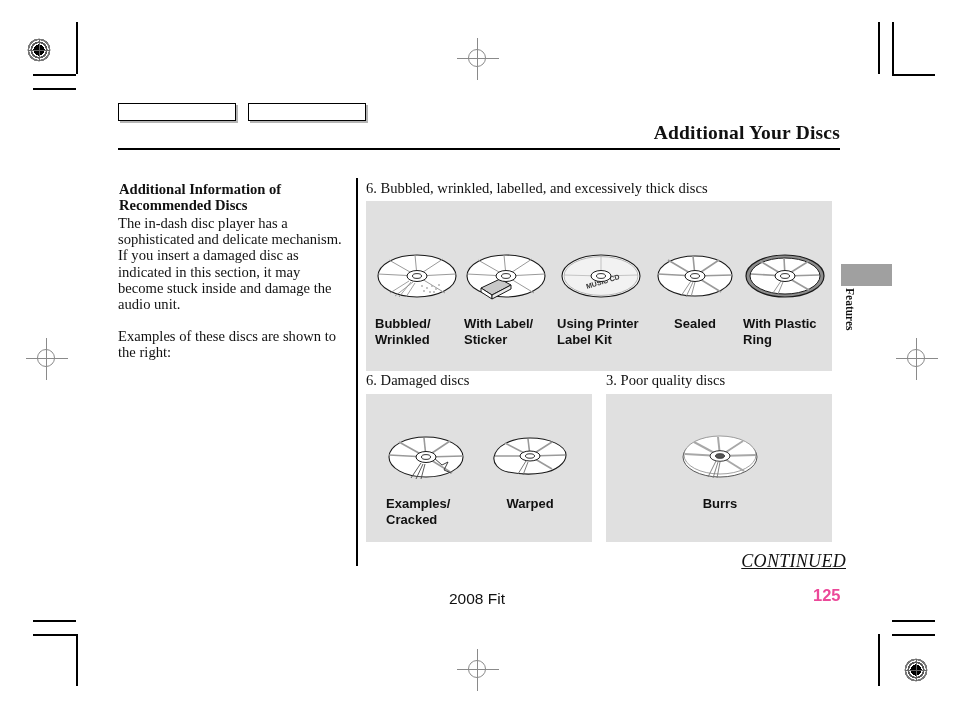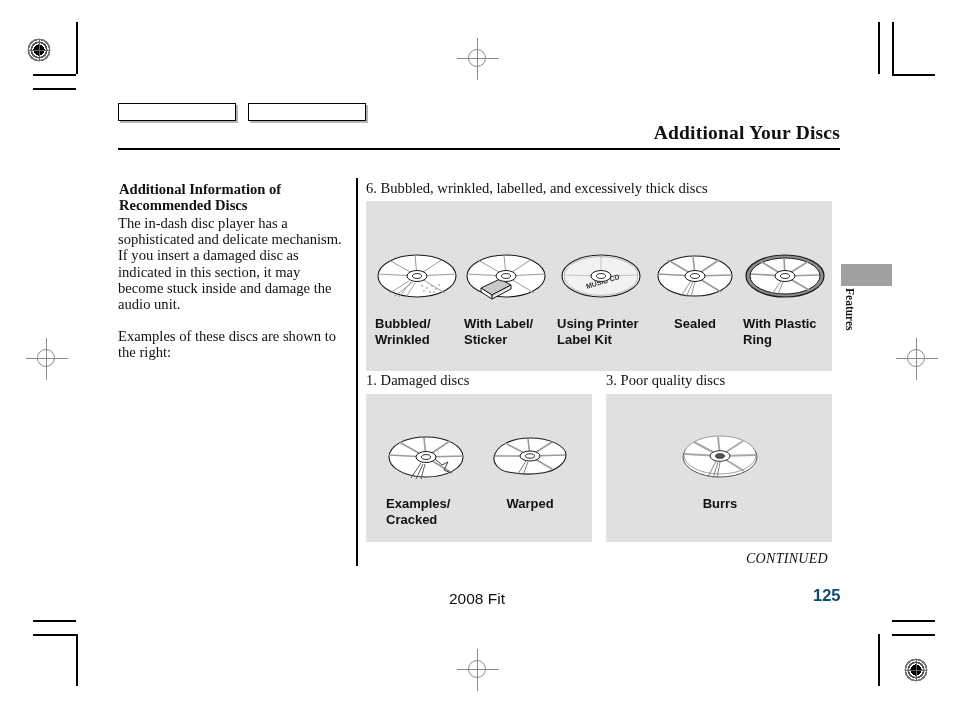--- a/index.html
+++ b/index.html
@@ -192,44 +192,45 @@
     transform-origin: left top;
     position: absolute;
     left: 15px;
     top: 0;
     white-space: nowrap;
   }
 
   
   .continued {
     position: absolute;
-    right: 126px;
+    right: 108px;
     top: 551px;
-    font-size: 14px;
+    font-size: 18px;
     font-style: italic;
     font-family: "Liberation Serif", serif;
     letter-spacing: 0.3px;
+    text-decoration: underline;
   }
   .footer-model {
     position: absolute;
     left: 449px;
     top: 590px;
     font-family: "Liberation Sans", sans-serif;
     font-size: 15.5px;
     color: #111111;
     white-space: nowrap;
   }
   .footer-page {
     position: absolute;
     left: 813px;
     top: 586px;
     font-family: "Liberation Sans", sans-serif;
     font-size: 16.5px;
     font-weight: bold;
-    color: #0c4a6e;
+    color: #ec4899;
   }
 </style>
 </head>
 <body>
 
 <div class="page">
 
   <div class="reg-target" style="left:26px; top:37px;"></div>
   <div class="crop-line" style="left:76px; top:22px; width:1.5px; height:52px;"></div>
   <div class="crop-line" style="left:33px; top:74px; width:43px; height:1.5px;"></div>
@@ -409,21 +410,21 @@
       </g>
       <ellipse cx="42" cy="28" rx="10" ry="5.5" fill="#ffffff" stroke="#1a1a1a" stroke-width="1"></ellipse>
       <ellipse cx="42" cy="28" rx="4.5" ry="2.4" fill="#ffffff" stroke="#1a1a1a" stroke-width="0.9"></ellipse>
     </svg>
     <div class="disc-label">
       <span>With Plastic</span><br>
       <span>Ring</span>
     </div>
   </div>
 
-  <div class="sec-head" style="left:366px; top:372px;">1. Damaged discs</div>
+  <div class="sec-head" style="left:366px; top:372px;">6. Damaged discs</div>
   <div class="panel" style="left:366px; top:394px; width:226px; height:148px;"></div>
 
   <div class="disc-fig" style="left:386px; top:430px; width:80px;">
     <svg width="80" height="56" viewBox="0 0 80 56">
       <path d="M40 7 C61 7 77 16 77 27 C77 38 61 47 40 47 C19 47 3 38 3 27 C3 16 19 7 40 7 Z" fill="#ffffff" stroke="#1a1a1a" stroke-width="1.1"></path>
       <g stroke="#9a9a9a" stroke-width="1.6">
         <line x1="40" y1="27" x2="3" y2="25"></line>
         <line x1="40" y1="27" x2="13" y2="12"></line>
         <line x1="40" y1="27" x2="38" y2="8"></line>
         <line x1="40" y1="27" x2="64" y2="11"></line>

